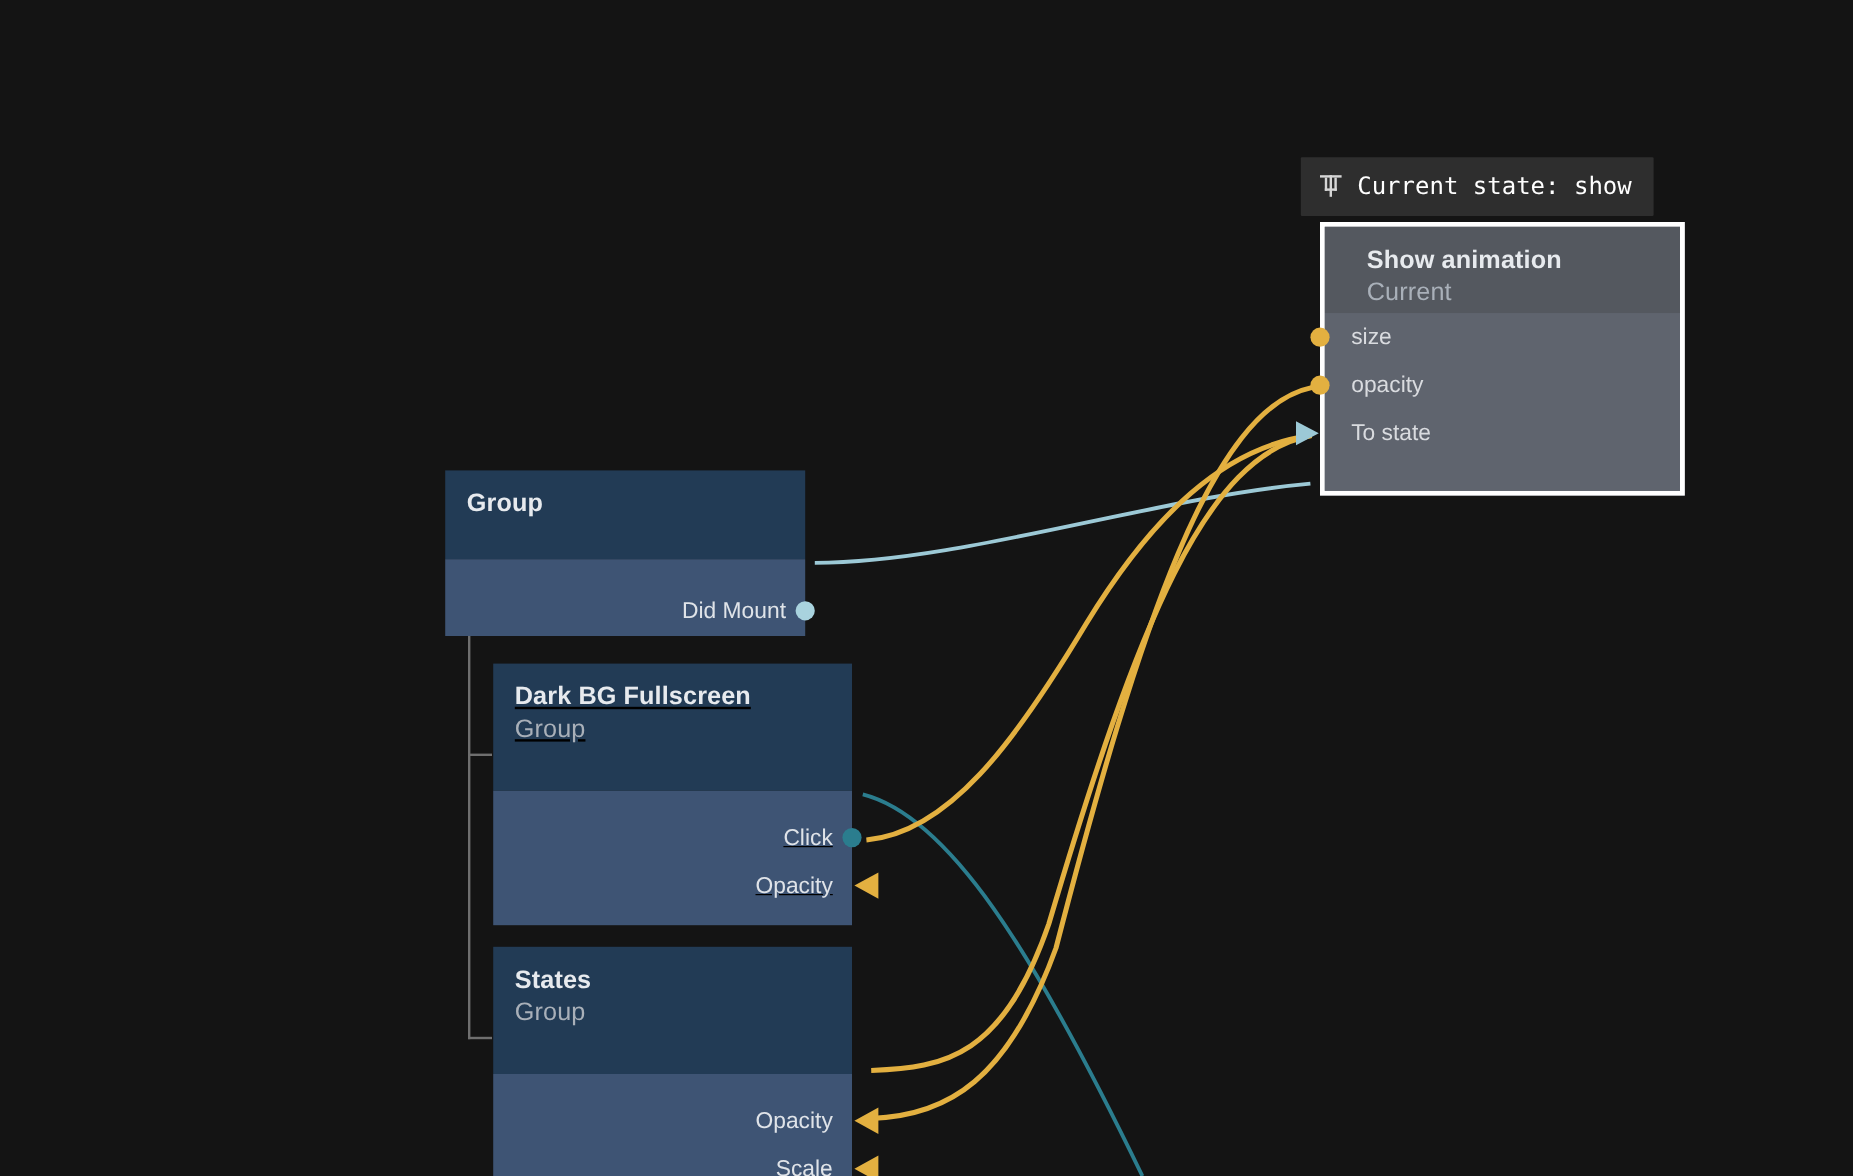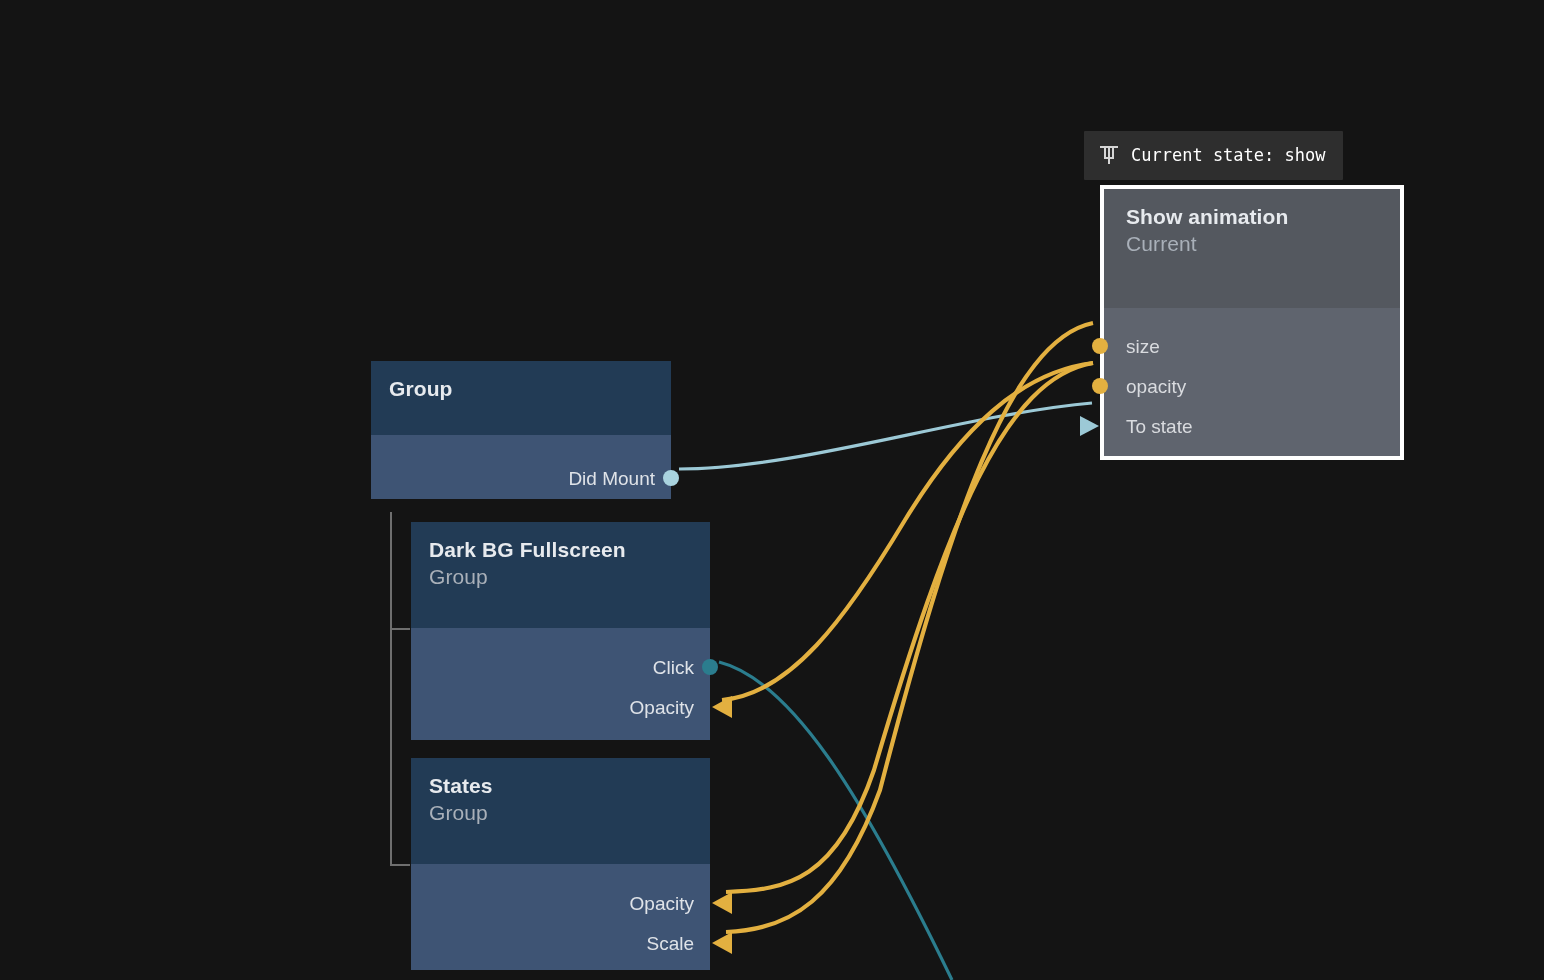--- a/index.html
+++ b/index.html
@@ -57,21 +57,21 @@
     display: flex;
     align-items: center;
   }
   .port-label {
     font-size: 19px;
     color: #dfe3e8;
     line-height: 19px;
   }
 
   
-  .node-blue .node-header { background: #223b55; }
+  .node-blue .node-header { background: #223b55; margin-top: 31px; }
   .node-blue .node-body   { background: #3e5474; }
   .node-blue .port-row    { justify-content: flex-end; padding-right: 16px; }
 
   
   .node-gray {
     border: 4px solid #ffffff;
     background: #5f646e;
   }
   .node-gray .node-header { background: #54585f; }
   .node-gray .node-body   { background: #5f646e; }
@@ -110,21 +110,21 @@
     border-bottom: 10px solid transparent;
     border-left: 19px solid #9cc9d6;
   }
 
   
   #tooltip {
     position: absolute;
     background: #2e2e2e;
     color: #ffffff;
     font-family: "DejaVu Sans Mono", "Liberation Mono", monospace;
-    font-size: 17px;
+    font-size: 20px;
     line-height: 24px;
     padding: 12px 18px 13px 16px;
     display: flex;
     align-items: center;
     gap: 13px;
     white-space: nowrap;
     border-radius: 1px;
   }
   #tooltip .pin-icon {
     display: inline-block;
@@ -191,21 +191,21 @@
       <div class="node-title">Group</div>
     </div>
     <div class="node-body" style="height:64px; padding-top:23px;">
       <div class="port-row">
         <span class="port-label">Did Mount</span>
         <span class="port-dot out-right" style="background:#a9d3de;"></span>
       </div>
     </div>
   </div>
 
-  <div class="node node-blue" style="left:411px; top:522px; width:299px;">
+  <div class="node node-blue" style="left:411px; top:522px; width:299px;text-decoration:underline;">
     <div class="node-header" style="height:106px;">
       <div class="node-title">Dark BG Fullscreen</div>
       <div class="node-subtitle">Group</div>
     </div>
     <div class="node-body" style="height:112px; padding-top:19px;">
       <div class="port-row">
         <span class="port-label">Click</span>
         <span class="port-dot out-right" style="background:#2b7d8e;"></span>
       </div>
       <div class="port-row">
@@ -226,25 +226,25 @@
         <span class="port-arrow point-left"></span>
       </div>
       <div class="port-row">
         <span class="port-label">Scale</span>
         <span class="port-arrow point-left"></span>
       </div>
     </div>
   </div>
 
   <div class="node node-gray" style="left:1100px; top:185px; width:304px;">
-    <div class="node-header" style="height:119px; padding-left:22px;">
+    <div class="node-header" style="height:72px; padding-left:35px;">
       <div class="node-title">Show animation</div>
       <div class="node-subtitle">Current</div>
     </div>
-    <div class="node-body" style="height:148px; padding-top:18px;">
+    <div class="node-body" style="height:148px; ">
       <div class="port-row">
         <span class="port-dot in-left" style="background:#e3b040;"></span>
         <span class="port-label">size</span>
       </div>
       <div class="port-row">
         <span class="port-dot in-left" style="background:#e3b040;"></span>
         <span class="port-label">opacity</span>
       </div>
       <div class="port-row">
         <span class="port-arrow point-right"></span>

